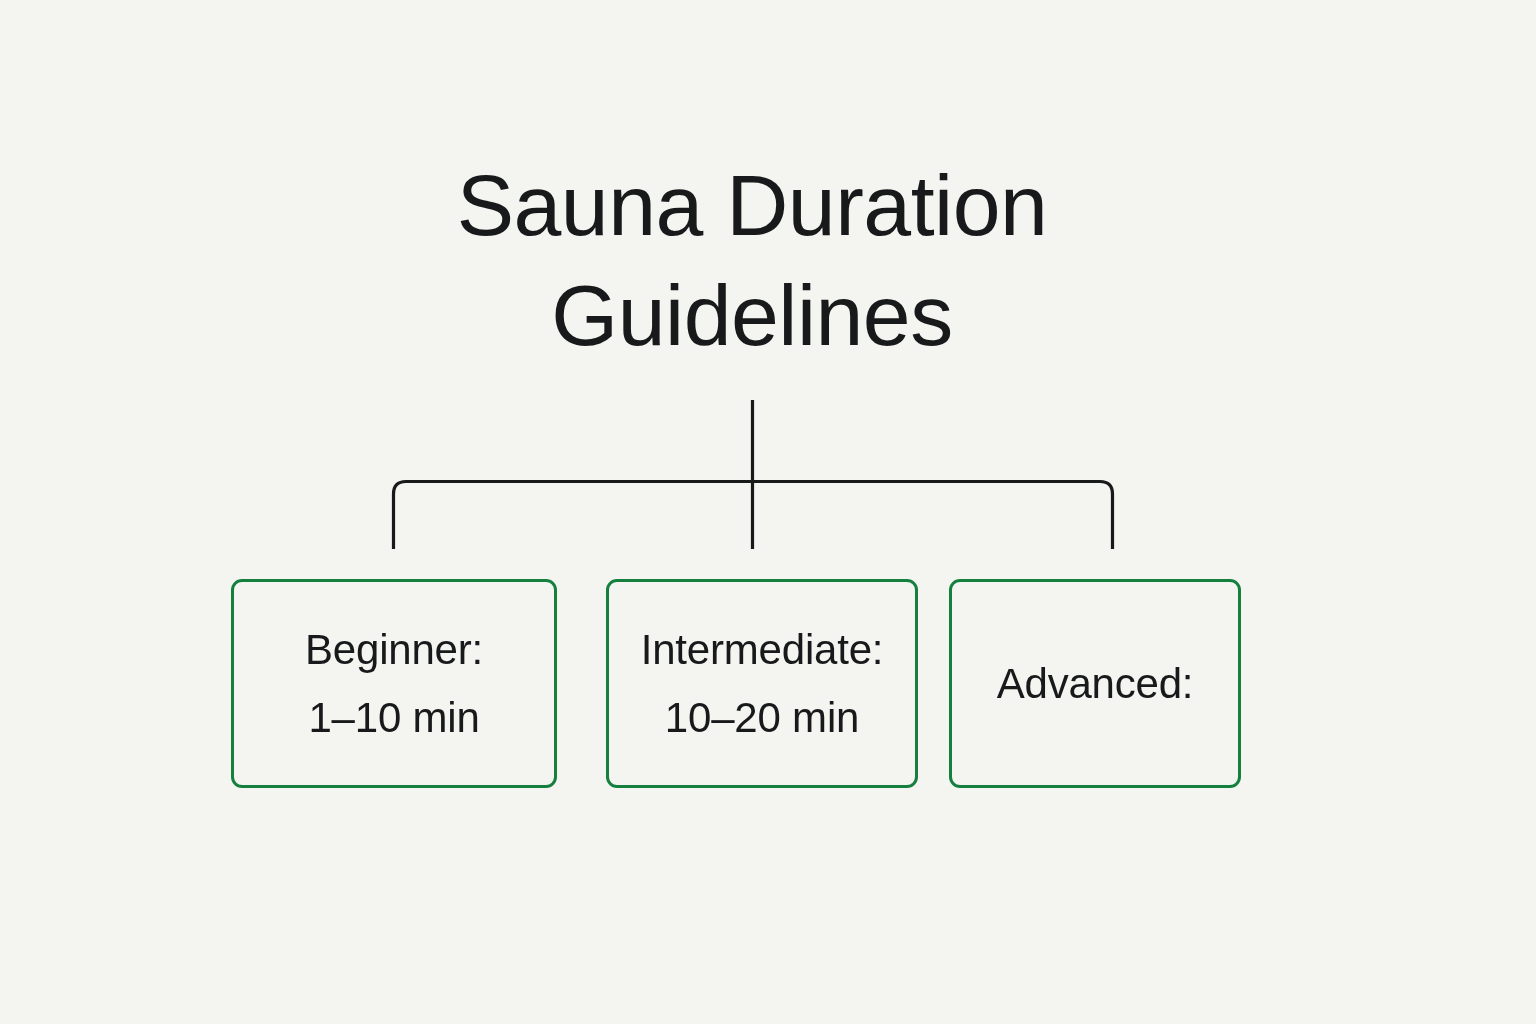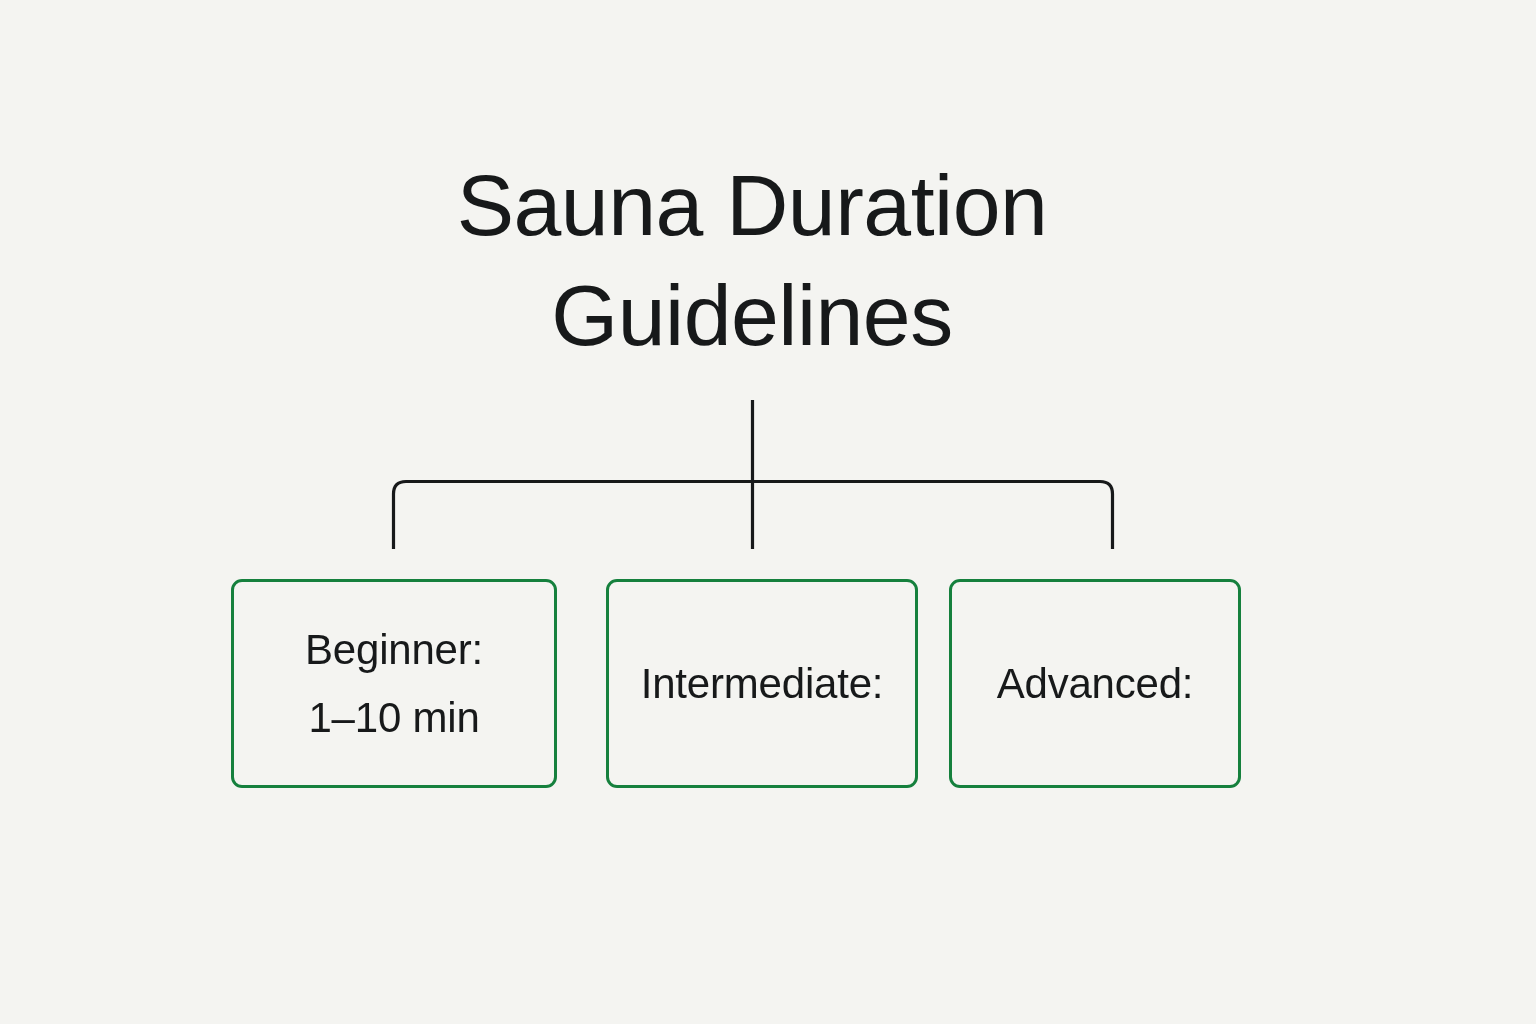--- a/index.html
+++ b/index.html
@@ -101,19 +101,20 @@
     <path d="M 752.5 481.5 L 1100 481.5 Q 1112.5 481.5 1112.5 494 L 1112.5 549"></path>
   </svg>
 
   <div class="node-box" id="node-0">
     <span class="node-line">Beginner:</span>
     <span class="node-line">1–10 min</span>
   </div>
 
   <div class="node-box" id="node-1">
     <span class="node-line">Intermediate:</span>
+    <span class="node-line">10–20 min</span>
   </div>
 
   <div class="node-box" id="node-2">
     <span class="node-line">Advanced:</span>
   </div>
 
 </div>
 
 </body></html>

